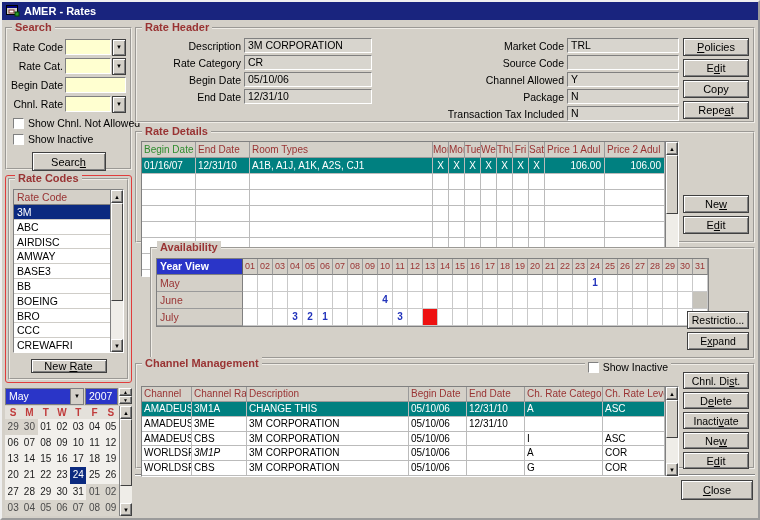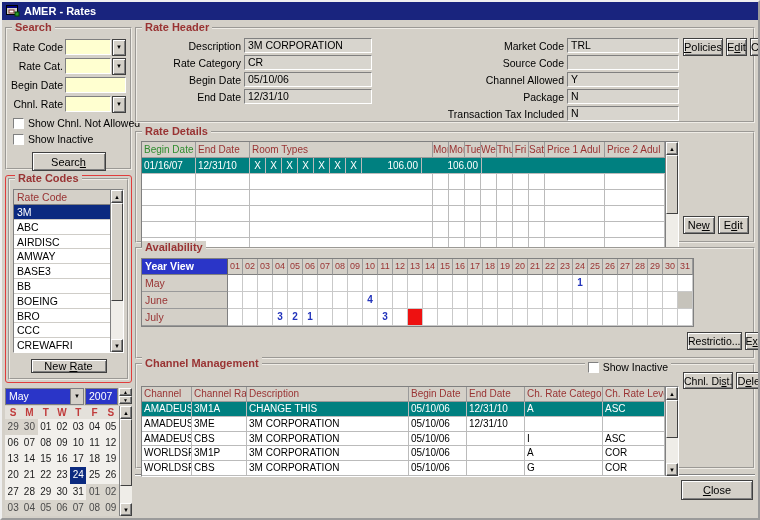--- a/index.html
+++ b/index.html
@@ -8,21 +8,21 @@
   .titlebar { height:18px; background:var(--titlebar,#19247e); color:#fff; display:flex; align-items:center; gap:4px; padding:0 4px; font-weight:bold; }
   .content { display:flex; gap:3px; padding:2px 3px; height:498px; }
   .left-col { width:127px; flex:none; display:flex; flex-direction:column; }
   .main-col { flex:1; display:flex; flex-direction:column; position:relative; min-width:0; }
 
   .group { position:relative; border:2px groove #efece6; padding:9px 4px 3px 4px; background:var(--bg,#d4d0c8); }
   .group-label { position:absolute; top:-8px; left:5px; background:var(--bg,#d4d0c8); padding:0 3px; color:var(--maroon,#993333); font-weight:bold; font-size:11px; white-space:nowrap; }
 
   
   .btn { background:var(--bg,#d4d0c8); border:1px solid #404040; box-shadow:inset 1px 1px 0 #ffffff, inset -1px -1px 0 #808080; font-family:inherit; font-size:11px; padding:0 6px; cursor:default; white-space:nowrap; }
-  .btn-stack { position:absolute; right:4px; width:66px; display:flex; flex-direction:row; gap:3px; }
+  .btn-stack { position:absolute; right:4px; width:66px; display:flex; flex-direction:column; gap:3px; }
   .btn-stack .btn { height:18px; width:100%; padding:0; }
 
   
   .tfield { border:1px solid; border-color:#808080 #fff #fff #808080; background:#fff; height:16px; line-height:14px; padding:0 3px; font-size:10.5px; overflow:hidden; white-space:nowrap; }
   .yellow { background:var(--yellow,#ffffd0); flex:1; }
   .dfield { background:#d8d5ce; border:1px solid; border-color:#808080 #fff #fff #808080; height:15px; line-height:13px; font-size:10.5px; padding:0 3px; overflow:hidden; white-space:nowrap; }
 
   
   #g-search { margin-top:5px; height:143px; }
   .sfield-row { display:flex; align-items:center; height:18px; margin-bottom:1px; }
@@ -90,21 +90,21 @@
   .td.c { text-align:center; padding:0; }
   .td.r { text-align:right; padding-right:3px; }
   .tr.sel { background:var(--teal,#008080); }
   .tr.sel .td { color:#fff; }
 
   #g-rate-details { height:112px; margin-top:8px; padding:8px 74px 4px 4px; }
   #rd-box { height:136px; }
   #g-rate-details .btn-stack { bottom:7px; }
 
   
-  #g-availability { height:112px; margin-top:4px; padding:9px 68px 3px 4px; }
+  #g-availability { height:112px; margin-top:4px; padding:9px 68px 3px 4px;margin-left:15px; }
   .av-grid { display:grid; grid-template-columns:86px repeat(31,15px); grid-template-rows:16px repeat(3,17px); width:fit-content; border:1px solid #808080; background:#fff; }
   .av-corner { background:var(--yearview,#2a35c8); color:#fff; font-weight:bold; font-size:10.5px; padding:0 3px; line-height:15px; border-right:1px solid #606060; border-bottom:1px solid #808080; }
   .av-h { background:var(--bg); color:var(--maroon); font-size:9px; text-align:center; line-height:15px; border-right:1px solid #9a9a9a; border-bottom:1px solid #808080; }
   .av-label { background:var(--bg); color:var(--maroon); font-size:10.5px; padding:0 3px; line-height:16px; border-right:1px solid #808080; border-bottom:1px solid #9a9a9a; }
   .av-cell { background:#fff; border-right:1px solid #c9c9c9; border-bottom:1px solid #c9c9c9; font-size:10px; font-weight:bold; color:var(--avail-num,#2233bb); text-align:center; line-height:16px; }
   .av-cell.dis { background:#c6c3bb; }
   .av-cell.red { background:var(--cell-red,#ee1111); }
   #g-availability .btn-stack { bottom:7px; width:62px; }
   #g-availability .btn-stack .btn { font-size:10.5px; }
 
@@ -353,20 +353,21 @@
                 <div class="th c" style="width: 16px;">Thu</div>
                 <div class="th c" style="width: 16px;">Fri</div>
                 <div class="th c" style="width: 16px;">Sat</div>
                 <div class="th" style="width: 60px;">Price 1 Adul</div>
                 <div class="th" style="width: 60px;">Price 2 Adul</div>
               </div>
             <div id="rd-body" style="flex:1;overflow:hidden;background:#fff;">
                 <div class="tr sel">
                   <div class="td" style="width: 54px;">01/16/07</div>
                   <div class="td" style="width: 54px;">12/31/10</div>
+                  <div class="td" style="flex: 1 1 0px;">A1B, A1J, A1K, A2S, CJ1</div>
                   <div class="td c" style="width: 16px;">X</div>
                   <div class="td c" style="width: 16px;">X</div>
                   <div class="td c" style="width: 16px;">X</div>
                   <div class="td c" style="width: 16px;">X</div>
                   <div class="td c" style="width: 16px;">X</div>
                   <div class="td c" style="width: 16px;">X</div>
                   <div class="td c" style="width: 16px;">X</div>
                   <div class="td r" style="width: 60px;">106.00</div>
                   <div class="td r" style="width: 60px;">106.00</div>
                 </div>
@@ -648,21 +649,21 @@
                   <div class="td" style="width: 50px;">AMADEUS</div>
                   <div class="td" style="width: 55px;">CBS</div>
                   <div class="td" style="flex: 1 1 0px;">3M CORPORATION</div>
                   <div class="td" style="width: 58px;">05/10/06</div>
                   <div class="td" style="width: 58px;"></div>
                   <div class="td" style="width: 78px;">I</div>
                   <div class="td" style="width: 62px;">ASC</div>
                 </div>
                 <div class="tr">
                   <div class="td" style="width: 50px;">WORLDSPA</div>
-                  <div class="td" style="width: 55px;">3M1P</div>
+                  <div class="td" style="width: 55px; font-style: italic;">3M1P</div>
                   <div class="td" style="flex: 1 1 0px;">3M CORPORATION</div>
                   <div class="td" style="width: 58px;">05/10/06</div>
                   <div class="td" style="width: 58px;"></div>
                   <div class="td" style="width: 78px;">A</div>
                   <div class="td" style="width: 62px;">COR</div>
                 </div>
                 <div class="tr">
                   <div class="td" style="width: 50px;">WORLDSPA</div>
                   <div class="td" style="width: 55px;">CBS</div>
                   <div class="td" style="flex: 1 1 0px;">3M CORPORATION</div>

